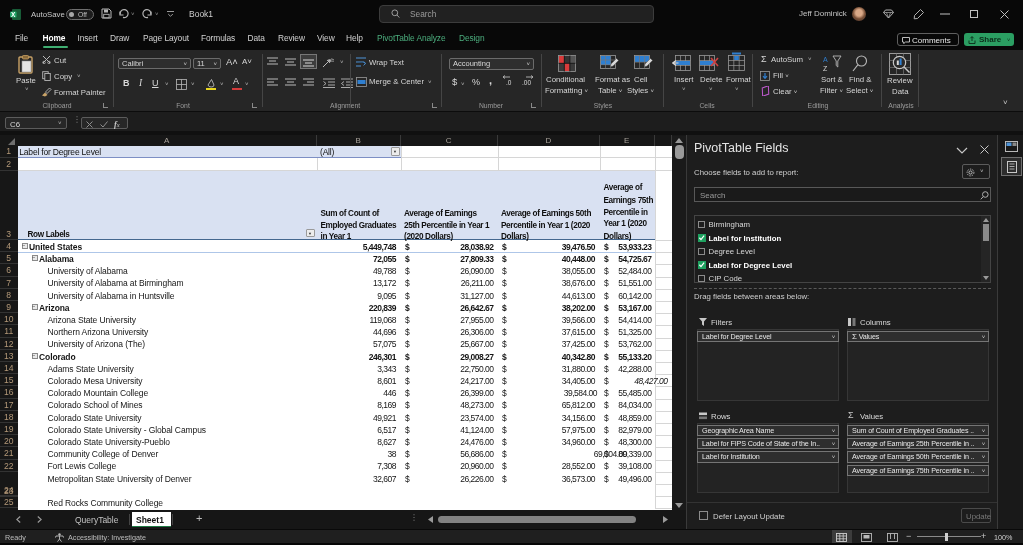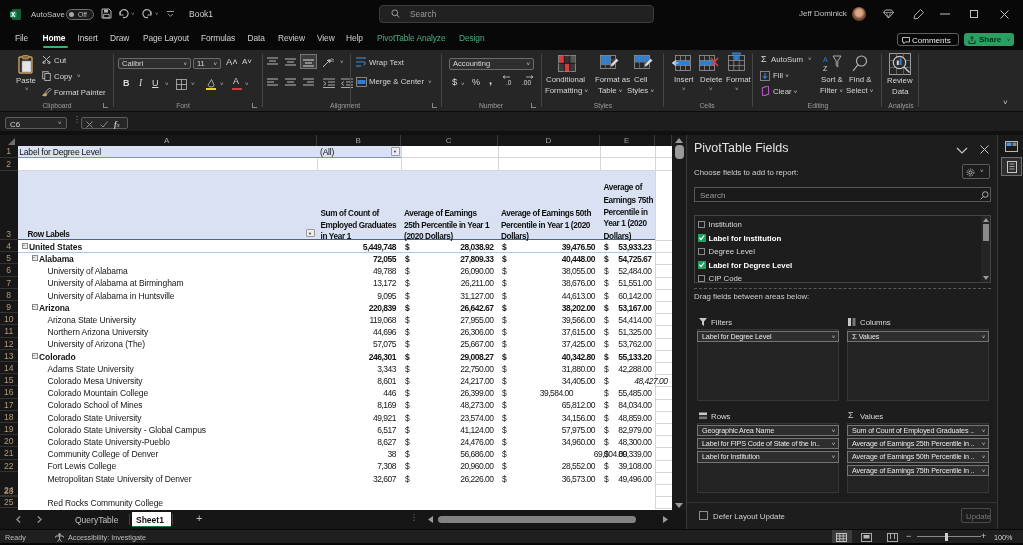--- a/index.html
+++ b/index.html
@@ -612,21 +612,21 @@
       <span class="num" style="left:482px;width:93px;">34,405.00</span>
       <span style="left:584px;">$</span>
       <span class="num" style="left:608px;width:39.5px;font-style:italic;">48,427.00</span>
     </div>
     <div class="drow" style="top:251.4px;">
       <span style="left:27.5px;">Colorado Mountain College</span>
       <span class="num" style="left:297px;width:79px;">446</span>
       <span style="left:385px;">$</span>
       <span class="num" style="left:385px;width:88.5px;">26,399.00</span>
       <span style="left:482px;">$</span>
-      <span class="num" style="left:460px;width:93px;">39,584.00</span>
+      <span class="num" style="left:484px;width:93px;">39,584.00</span>
       <span style="left:584px;">$</span>
       <span class="num" style="left:592px;width:39.5px;">55,485.00</span>
     </div>
     <div class="drow" style="top:263.6px;">
       <span style="left:27.5px;">Colorado School of Mines</span>
       <span class="num" style="left:297px;width:79px;">8,169</span>
       <span style="left:385px;">$</span>
       <span class="num" style="left:385px;width:88.5px;">48,273.00</span>
       <span style="left:482px;">$</span>
       <span class="num" style="left:482px;width:93px;">65,812.00</span>
@@ -727,21 +727,21 @@
   <div class="abs" style="left:7px;top:52px;width:297px;height:15px;background:#1a1a1a;border:1px solid #585858;box-sizing:border-box;">
     <span class="abs" style="left:5px;top:2.5px;font-size:8px;color:#9a9a9a;">Search</span>
     <svg class="abs" style="left:285px;top:3px" width="9" height="9" viewBox="0 0 9 9">
       <circle cx="5.3" cy="3.5" r="2.8" fill="none" stroke="#b0b0b0" stroke-width="1"></circle>
       <line x1="3.2" y1="5.7" x2="0.8" y2="8.3" stroke="#b0b0b0" stroke-width="1"></line>
     </svg>
   </div>
 
   <div class="abs" style="left:7px;top:80px;width:297px;height:68px;border:1px solid #444;box-sizing:border-box;background:#1d1d1d;">
     <div class="cb" style="left:3px;top:4.5px;"></div>
-    <span class="ptxt" style="left:13.5px;top:4px;color:#d8d8d8;">Institution</span>
+    <span class="ptxt" style="left:13.5px;top:4px;color:#d8d8d8;">Birmingham</span>
     <div class="cbg" style="left:3px;top:18px;">
         <svg width="7.5" height="7.5" viewBox="0 0 8 8" style="position:absolute;left:0;top:0">
           <path d="M1.5 4 L3.2 6 L6.5 1.8" fill="none" stroke="#fff" stroke-width="1.3"></path>
         </svg>
       </div>
     <span class="ptxt" style="left:13.5px;top:17.5px;color:#fff;font-weight:bold;">Label for Institution</span>
     <div class="cb" style="left:3px;top:31.5px;"></div>
     <span class="ptxt" style="left:13.5px;top:31px;color:#d8d8d8;">Degree Level</span>
     <div class="cbg" style="left:3px;top:45px;">
         <svg width="7.5" height="7.5" viewBox="0 0 8 8" style="position:absolute;left:0;top:0">

